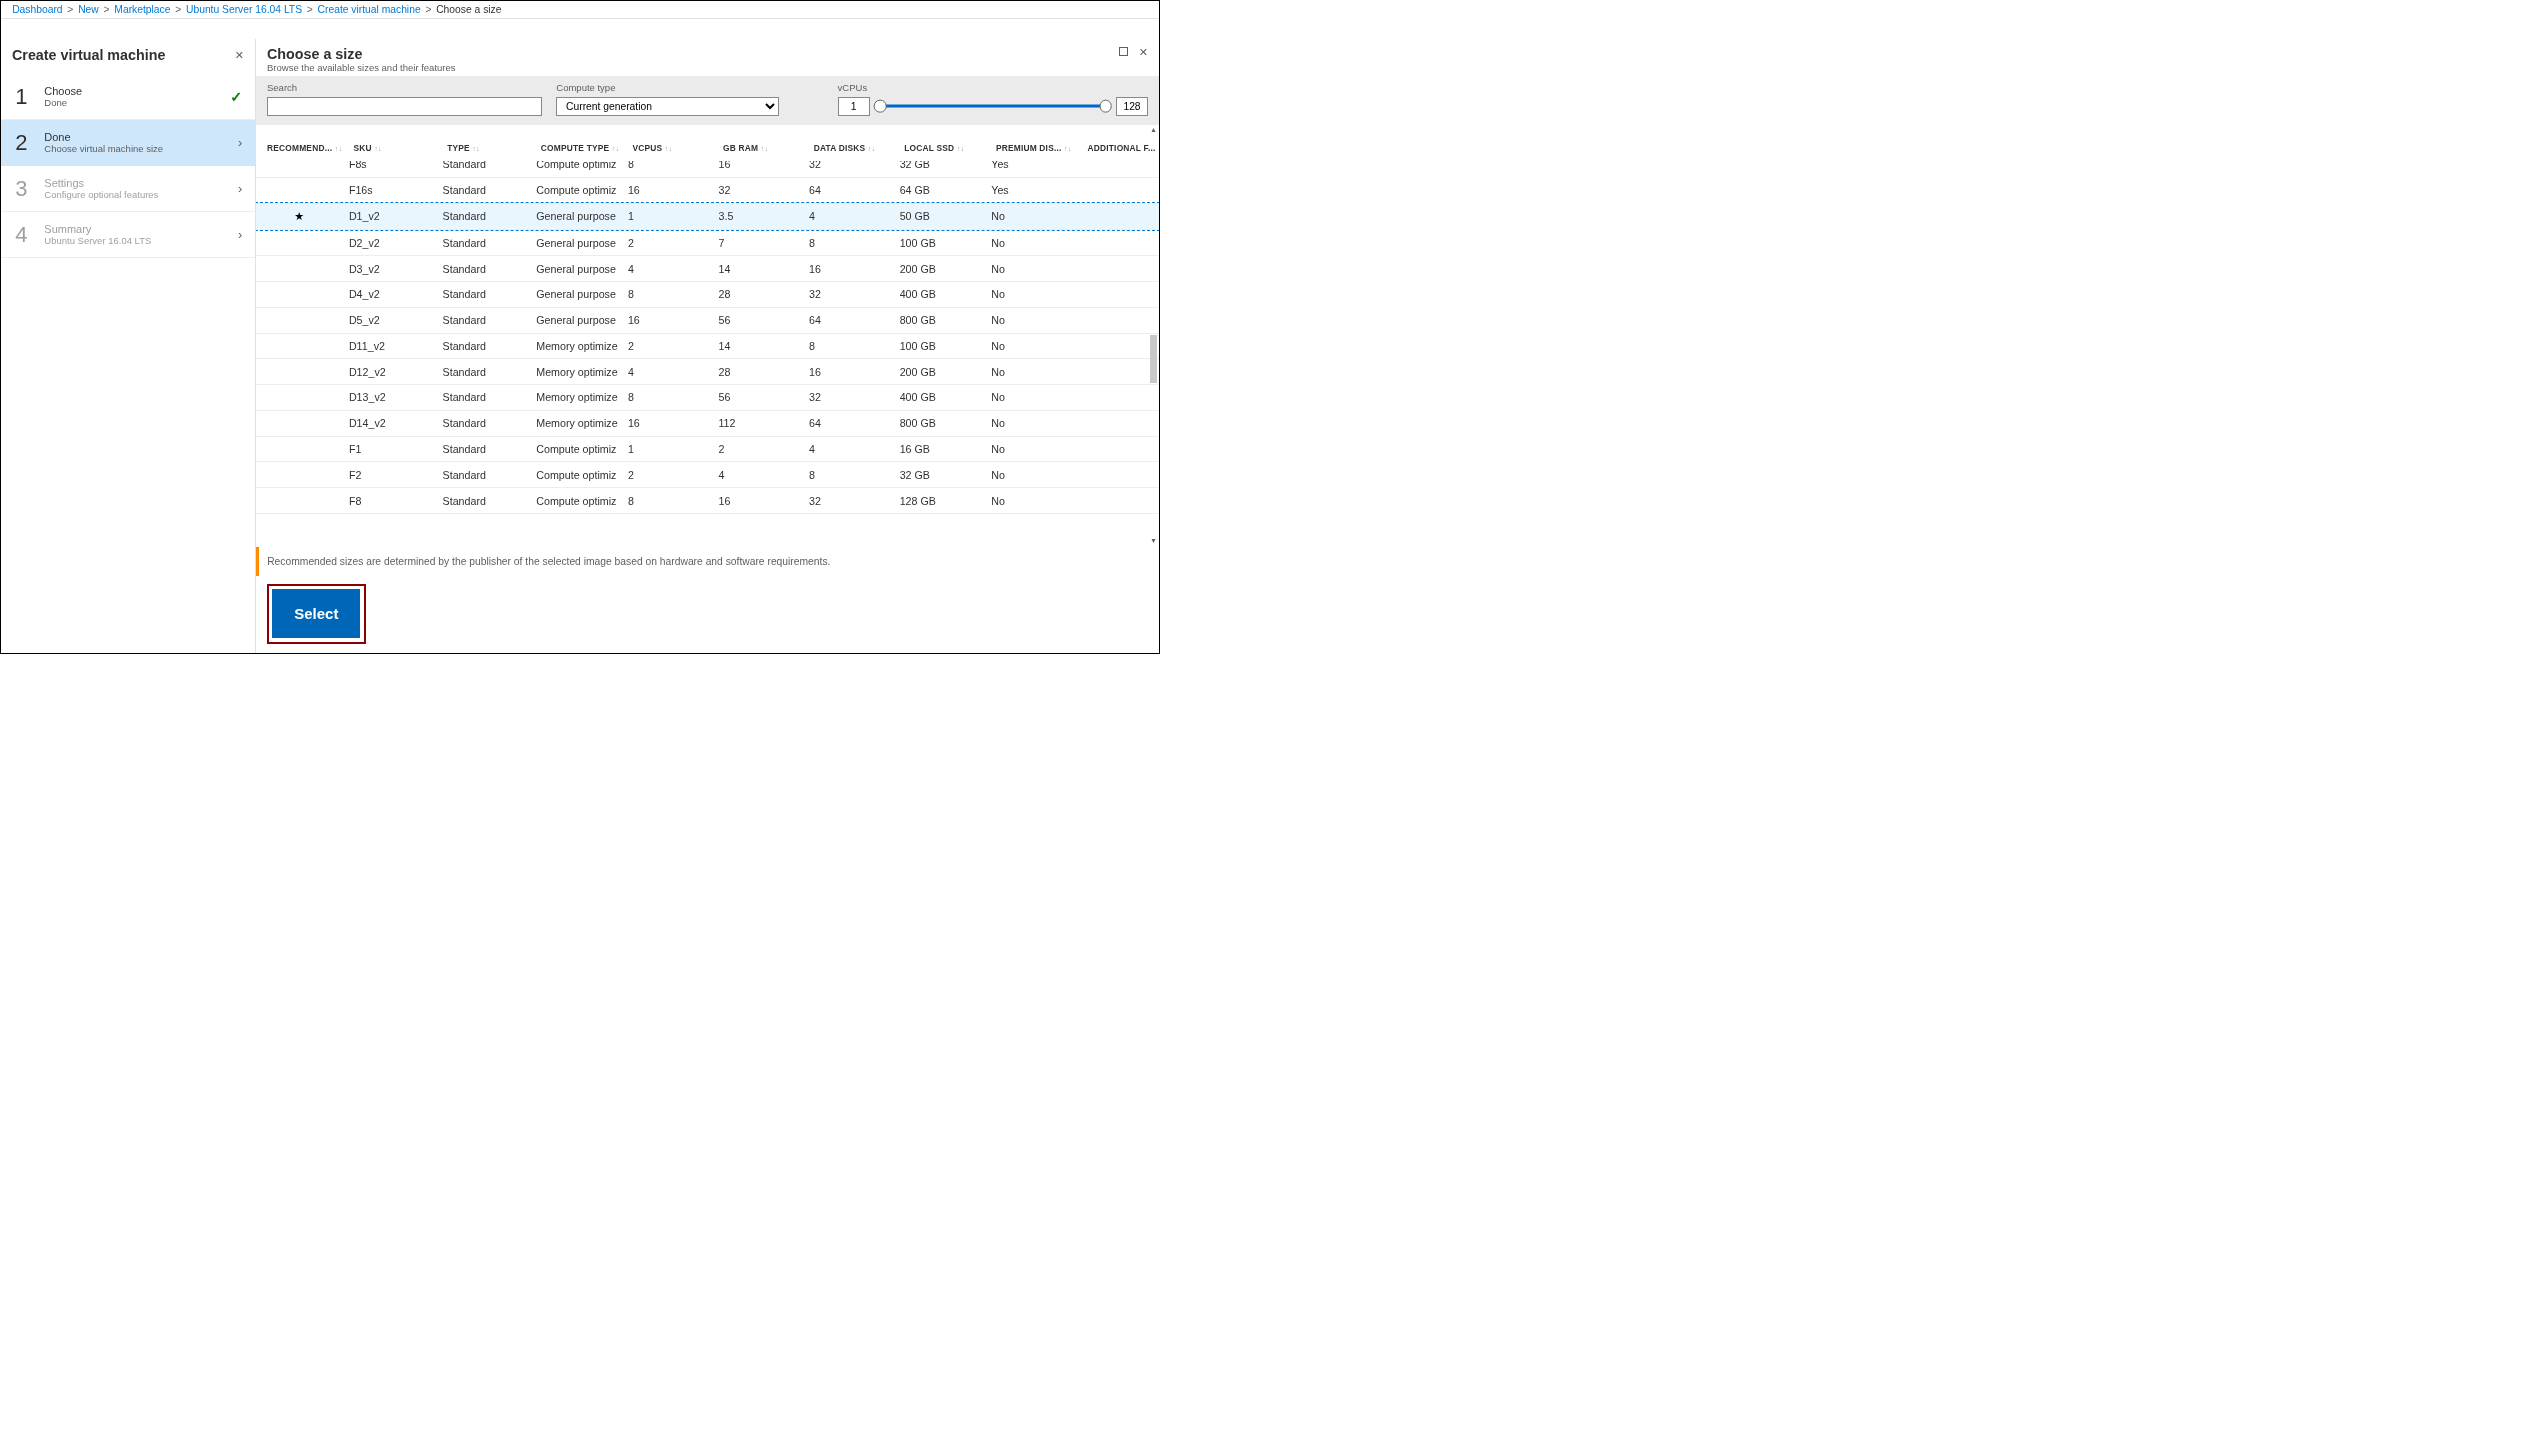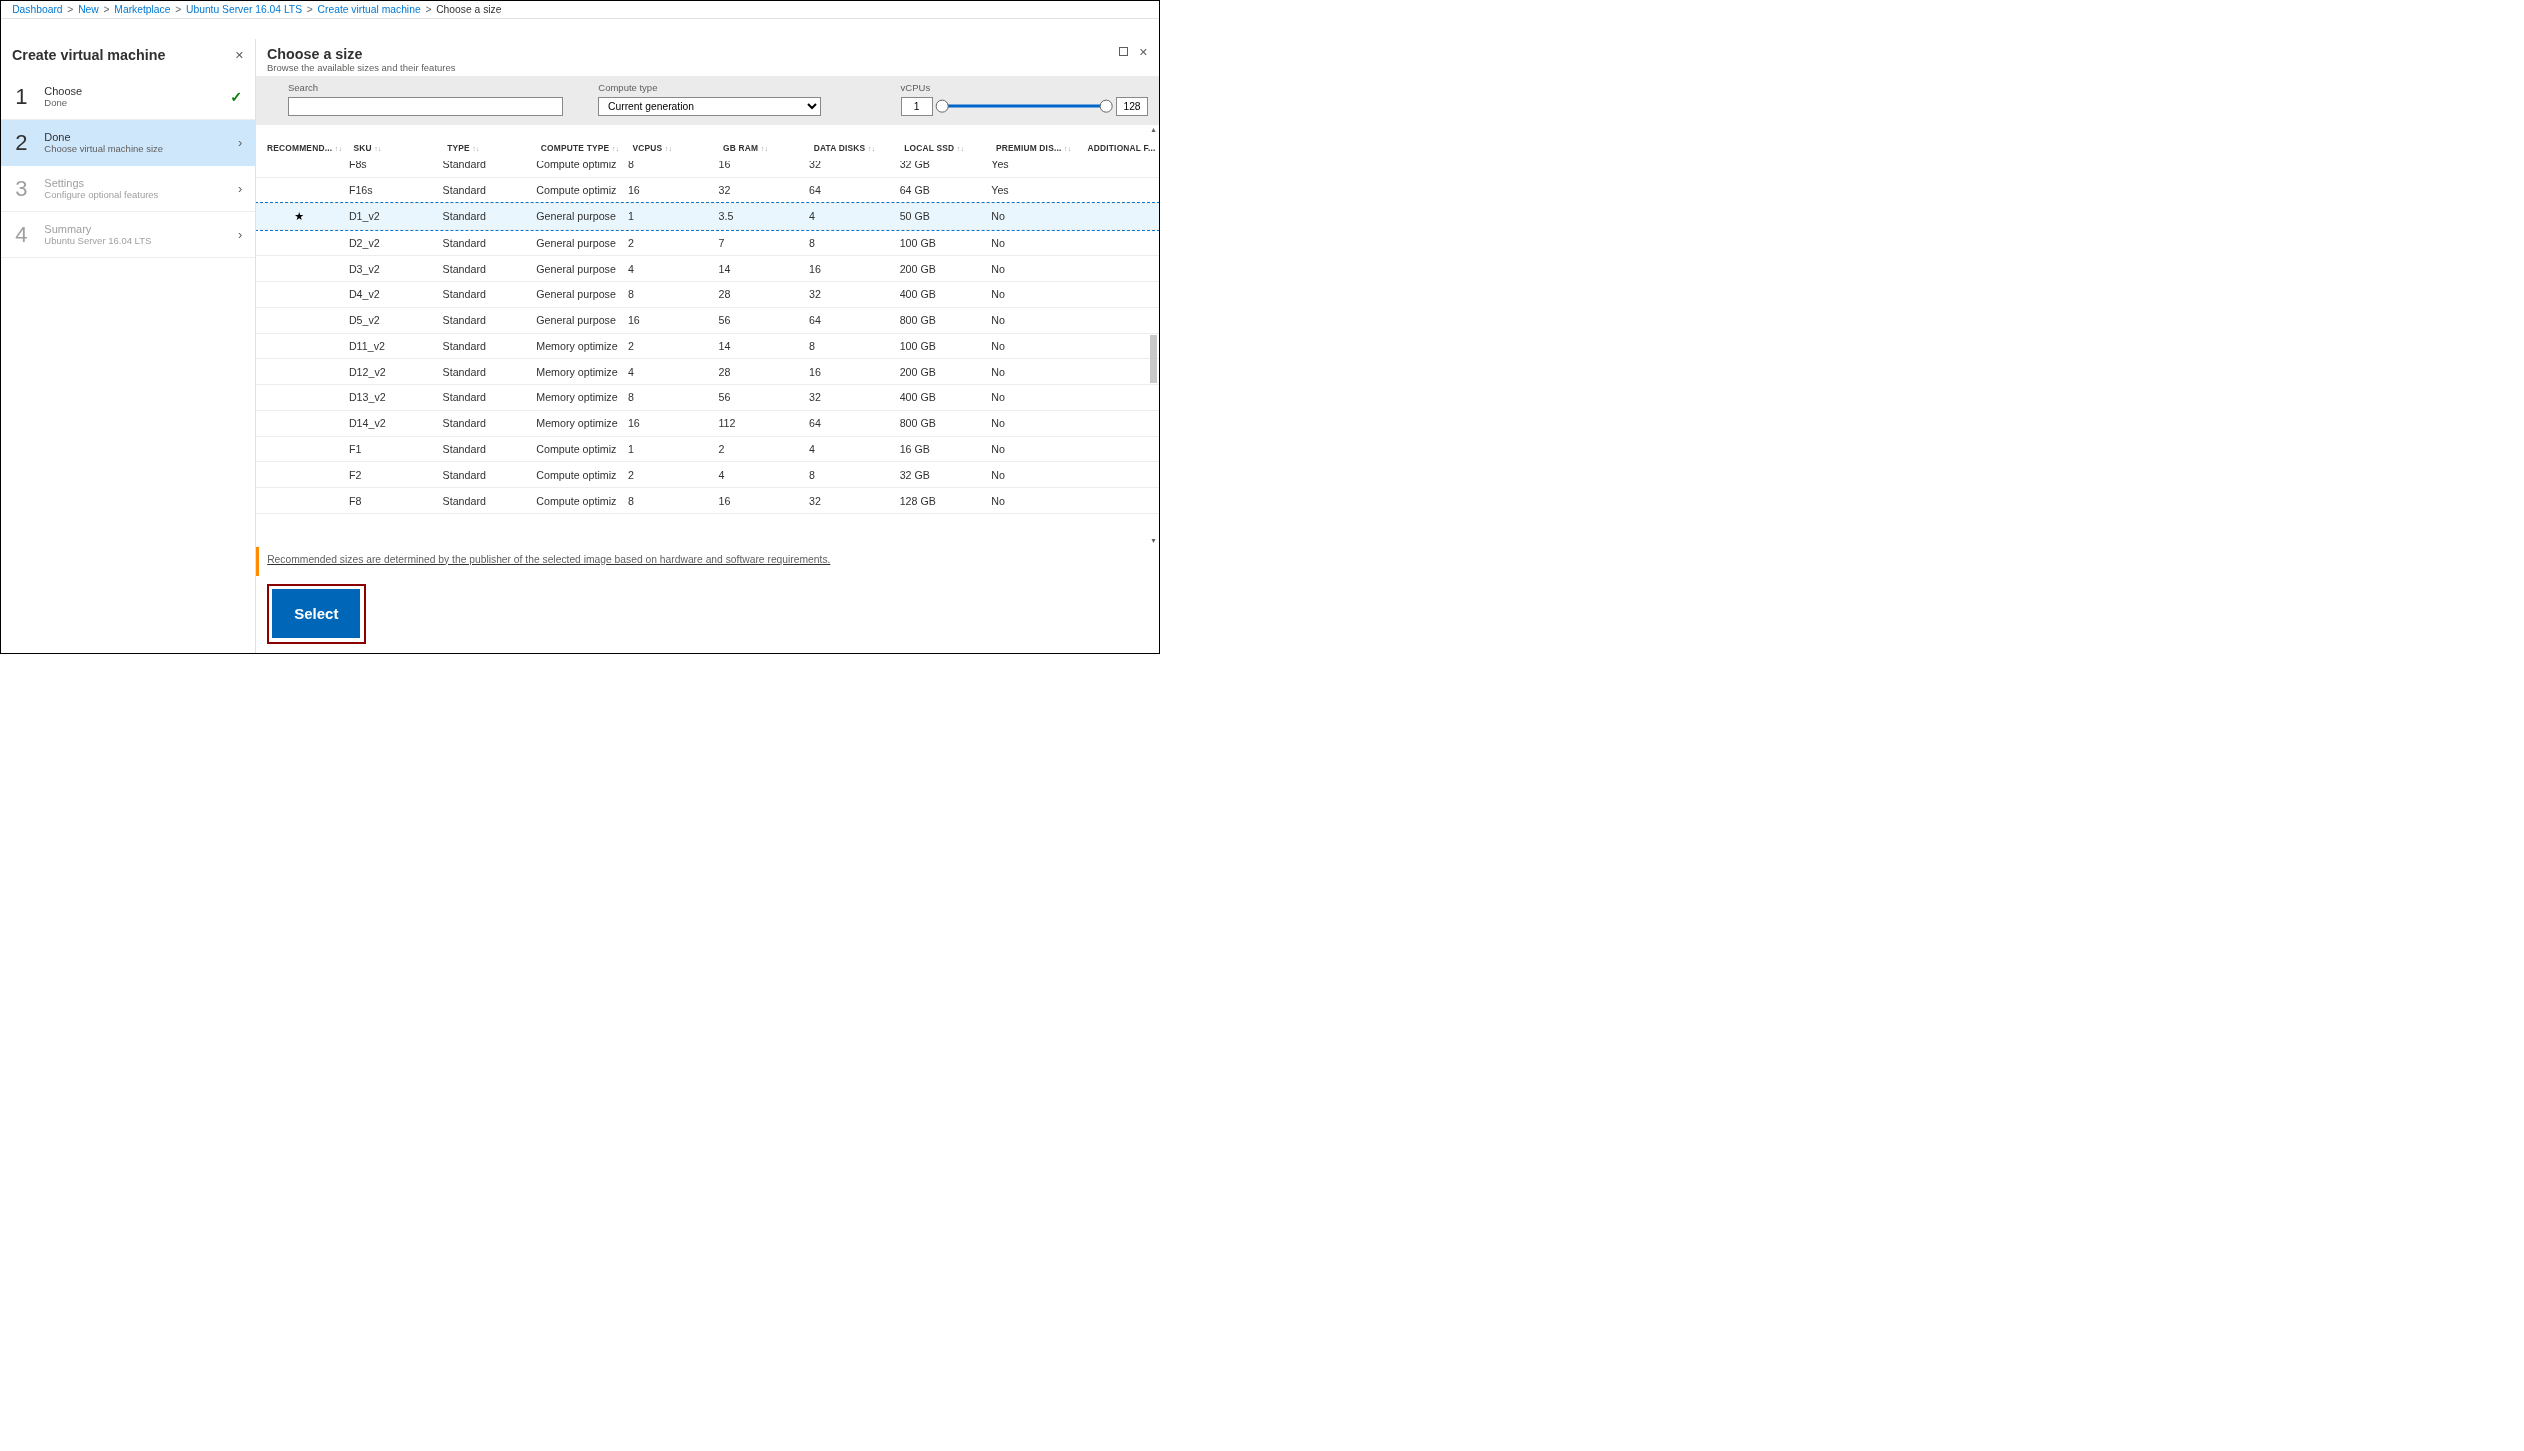--- a/index.html
+++ b/index.html
@@ -27,21 +27,21 @@
   .step .check { position:absolute; right:12.7px; top:50%; transform:translateY(-50%); color:#107c10; font-size:14.3px; font-weight:bold; }
 
   .panel-right { flex:1; display:flex; flex-direction:column; min-width:0; }
   .pr-header { display:flex; align-items:flex-start; justify-content:space-between; padding:6.4px 11px 3.2px; }
   .pr-header h2 { font-size:14.3px; font-weight:600; }
   .pr-header .sub { font-size:9.5px; color:#605e5c; }
   .pr-header .icons { display:flex; gap:11px; color:#605e5c; font-size:11px; }
   .restore-ic { display:inline-block; width:8.8px; height:8.8px; border:0.8px solid #605e5c; }
 
   .filter-bar { background:#ebebeb; padding:6.4px 11px 9.5px; display:flex; gap:14.3px; align-items:flex-end; }
-  .filter-col { display:flex; flex-direction:column;margin-left:21px; }
+  .filter-col { display:flex; flex-direction:column; }
   .filter-col label { font-size:9.5px; color:#605e5c; margin-bottom:3.2px; }
   .filter-col.search-col { width:275px; }
   .filter-col.compute-col { width:267px; }
   .filter-col.vcpu-col { flex:1; display:flex; flex-direction:row; align-items:flex-end; }
   .filter-col.vcpu-col .vc-label { display:flex; flex-direction:column; }
   input.search-in { height:19px; border:0.8px solid #888; padding:0 4.8px; font-size:10.3px; }
   select.compute-sel { height:19px; border:0.8px solid #888; padding:0 4.8px; font-size:10.3px; background:#fff; width:223px; }
   input.nbox { width:32px; height:19px; border:0.8px solid #888; text-align:center; font-size:10.3px; }
   .slider-wrap { flex:1; display:flex; align-items:center; margin:0 8px; height:19px; position:relative; }
   .slider-track { position:absolute; left:0; right:0; height:3.2px; background:#0066cc; border-radius:1.6px; top:50%; transform:translateY(-50%); }
@@ -61,21 +61,21 @@
   .col-sku { width:91px; }
   .col-type { width:91px; }
   .col-ctype { width:89px; }
   .col-vcpu { width:88px; }
   .col-ram { width:88px; }
   .col-disks { width:88px; }
   .col-ssd { width:89px; }
   .col-prem { width:89px; }
   .col-add { width:80px; }
 
-  .note-bar { display:flex; min-height:29px;text-decoration:underline; }
+  .note-bar { display:flex; align-items:center; min-height:29px; }
   .note-bar .orange { width:3.2px; align-self:stretch; background:#ff8c00; }
   .note-bar .txt { padding:6.4px 8px; font-size:10.3px; color:#605e5c; }
 
   .footer { padding:8px 11px 9.5px; }
   .select-hl { display:inline-block; padding:3.2px; border:2.4px solid #8b0000; }
   .select-btn { background:#0067b8; color:#fff; border:none; padding:16px 22px; font-size:15px; font-weight:600; cursor:pointer; }
 
   .scrollbar-stub { position:absolute; right:0; top:0; bottom:0; width:11px; display:flex; flex-direction:column; align-items:center; }
   .scrollbar-stub .arr { font-size:8px; color:#606060; height:11px; cursor:pointer; }
   .scrollbar-stub .track { flex:1; width:9.5px; position:relative; }

